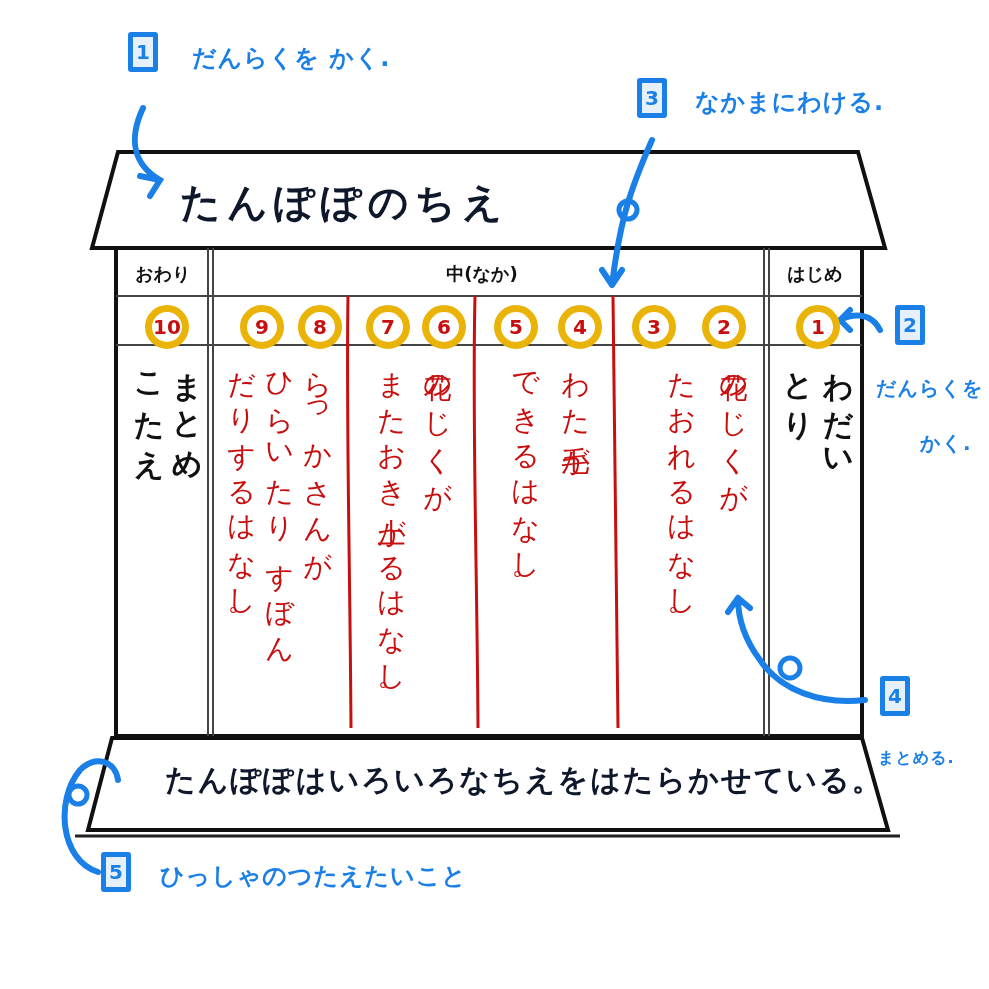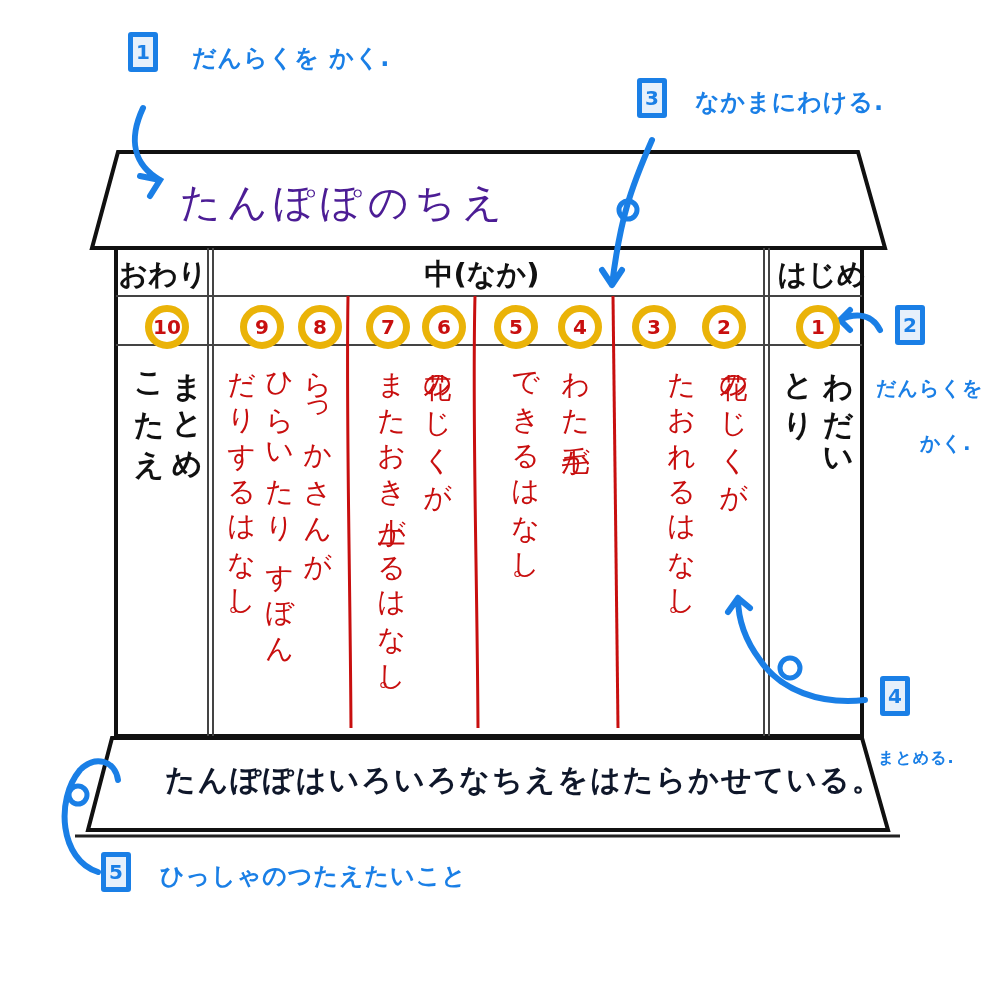--- a/index.html
+++ b/index.html
@@ -8,23 +8,23 @@
 
   
   .step-box { position: absolute; width: 30px; height: 40px; background: #1a7fe6; border-radius: 3px; }
   .step-box .inner { position: absolute; left: 5px; top: 5px; right: 5px; bottom: 5px; background: #e6f0fb;
                      color: #1a7fe6; font-size: 20px; font-weight: bold; text-align: center; line-height: 30px; }
   .note { position: absolute; color: #1a7fe6; font-size: 24px; font-weight: bold; white-space: nowrap; letter-spacing: 1px; }
 
   
   svg.frame { position: absolute; left: 0; top: 0; width: 989px; height: 989px; }
 
-  .title { position: absolute; left: 180px; top: 175px; color: #4c1d95; font-size: 40px; font-weight: normal; letter-spacing: 6px; white-space: nowrap; }
+  .title { position: absolute; left: 180px; top: 175px; color: #0f172a; font-size: 40px; font-weight: bold; letter-spacing: 6px; white-space: nowrap; }
 
-  .head { position: absolute; top: 252px; height: 44px; line-height: 44px; text-align: center; font-size: 29px; font-weight: bold; color: #111; }
+  .head { position: absolute; top: 252px; height: 44px; line-height: 44px; text-align: center; font-size: 18px; font-weight: bold; color: #111; }
   .num { position: absolute; top: 305px; width: 30px; height: 30px; border: 7px solid #eab308; border-radius: 50%;
          color: #c80f0f; font-size: 20px; font-weight: bold; text-align: center; line-height: 30px; box-sizing: content-box; }
   .vcol { position: absolute; top: 352px; writing-mode: vertical-rl; font-size: 30px; line-height: 38px; letter-spacing: 4px; white-space: nowrap; }
   .red { color: #c80f0f; }
   .black { color: #111; }
 
   .base-text { position: absolute; left: 165px; top: 760px; color: #0f172a; font-size: 30px; font-weight: bold; white-space: nowrap; letter-spacing: 2px; }
 </style>
 </head>
 <body>
@@ -83,21 +83,21 @@
 
 <div class="step-box" style="left:101px; top:852px;">
   <div class="inner">5</div>
 </div>
 <div class="note" style="left:160px; top:860px;">ひっしゃのつたえたいこと</div>
 
 <div class="title">たんぽぽのちえ</div>
 
 <div class="head" style="left:118px; width:90px;">おわり</div>
 <div class="head" style="left:214px; width:536px;">中(なか)</div>
-<div class="head" style="left:770px; width:90px;padding-left:7px;">はじめ</div>
+<div class="head" style="left:770px; width:90px;">はじめ</div>
 
 <div class="num" style="left:145px;">10</div>
 <div class="num" style="left:240px;">9</div>
 <div class="num" style="left:298px;">8</div>
 <div class="num" style="left:366px;">7</div>
 <div class="num" style="left:422px;">6</div>
 <div class="num" style="left:494px;">5</div>
 <div class="num" style="left:558px;">4</div>
 <div class="num" style="left:632px;">3</div>
 <div class="num" style="left:702px;">2</div>

